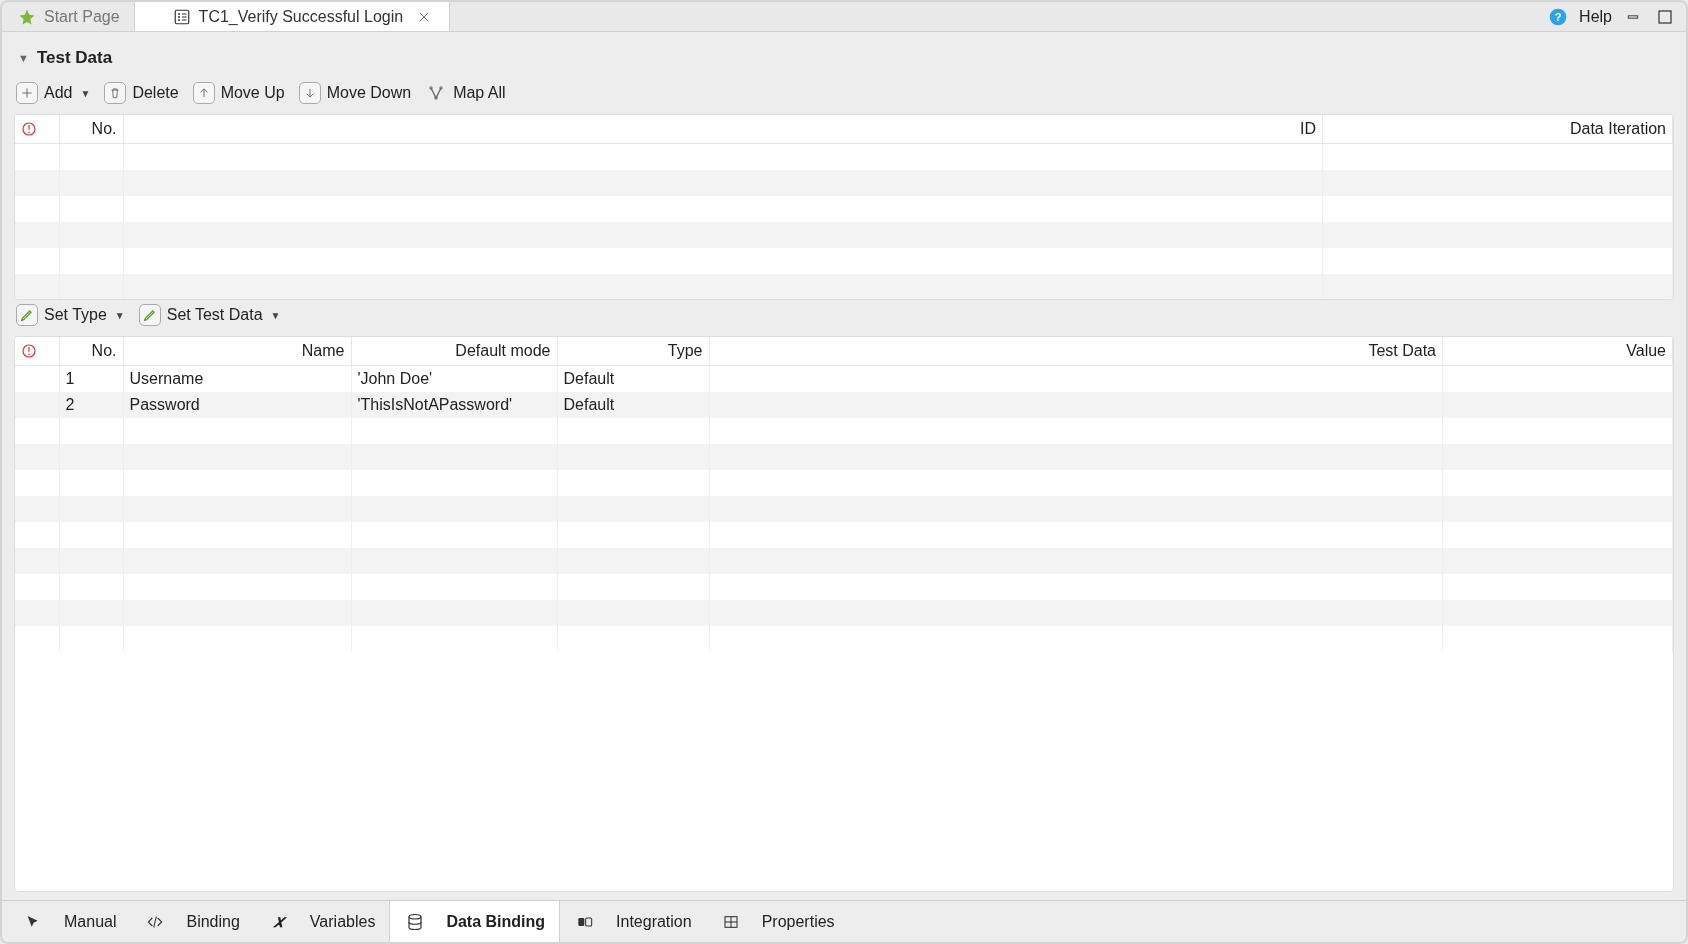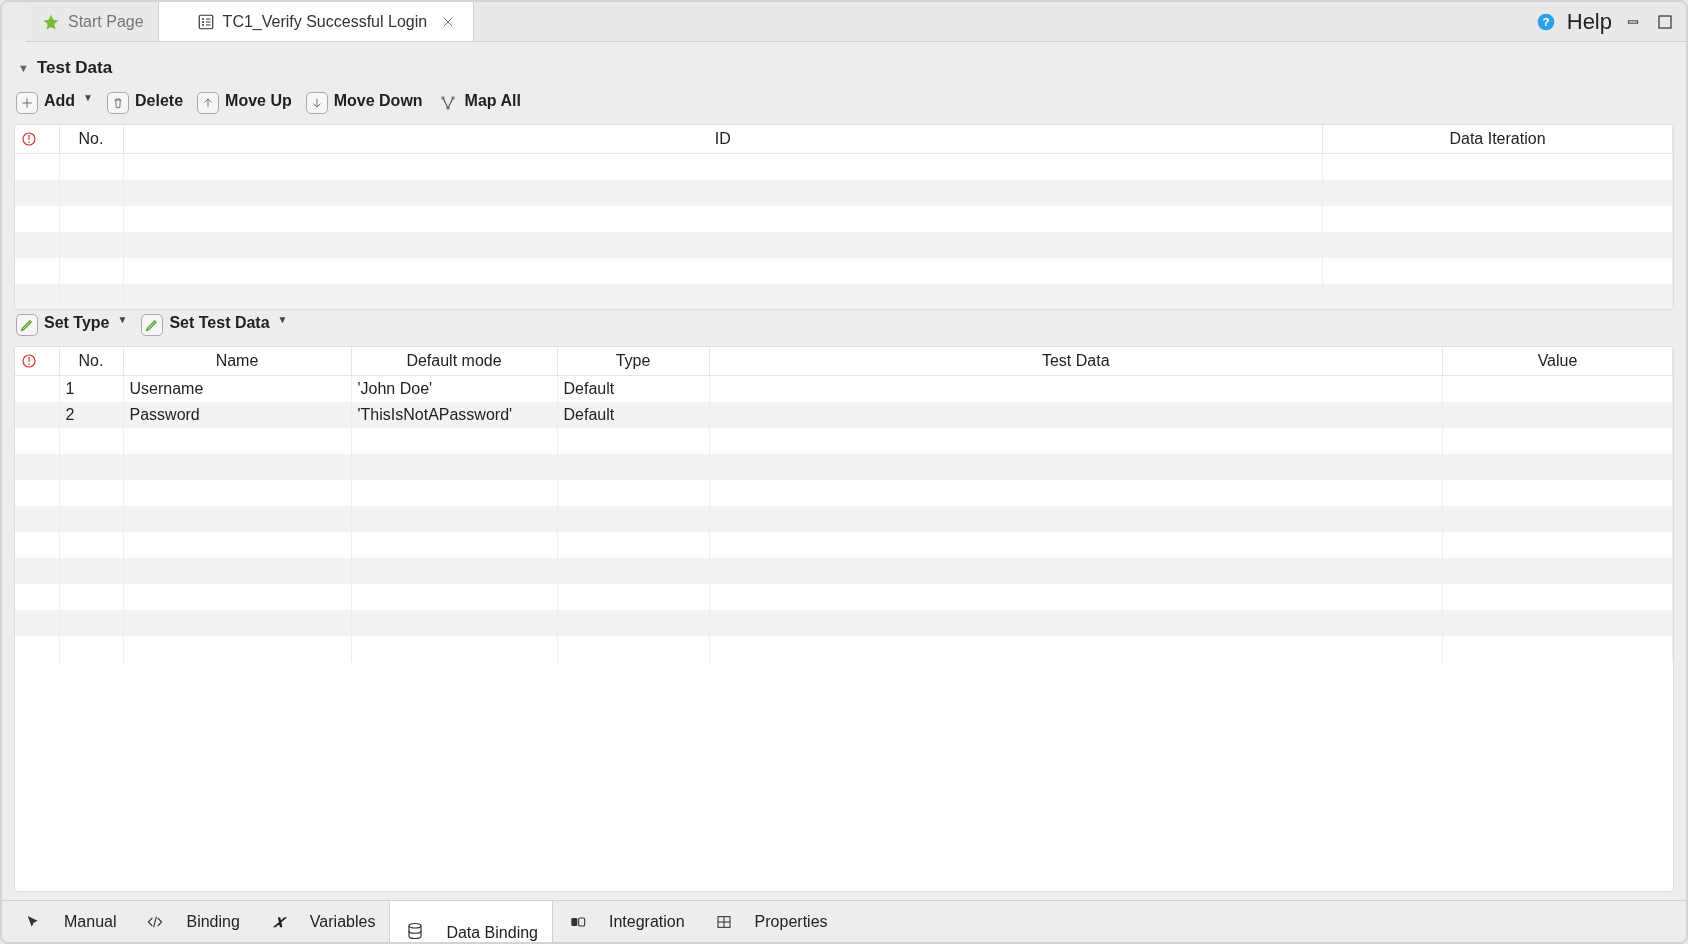--- a/index.html
+++ b/index.html
@@ -15,39 +15,38 @@
   display: flex;
   flex-direction: column;
 }
 
 
 .tab-bar {
   display: flex;
   align-items: stretch;
   background: #e9e9e9;
   border-bottom: 1px solid #d0d0d0;
-  height: 40px;
+  height: 30px;
   gap: 0;
-  margin-left: 24px;
 }
 .tab {
   display: flex;
   align-items: center;
   gap: 6px;
   padding: 0 14px;
   border-right: 1px solid #d0d0d0;
   background: #e9e9e9;
   cursor: default;
 }
 .tab.active { background: #fff; padding-left: 36px; }
 .tab .label { font-size: 16px; color: #333; }
 .tab .label.muted { color: #777; }
 .tab-spacer { flex: 1; }
 .tab-tools { display: flex; align-items: center; gap: 10px; padding: 0 10px; }
-.tab-tools .label { font-size: 22px; }
+.tab-tools .label { font-size: 16px; }
 
 
 .main {
   flex: 1;
   display: flex;
   flex-direction: column;
   background: #ededed;
   padding: 6px 12px 0 12px;
   overflow: hidden;
 }
@@ -62,26 +61,25 @@
 .section-header .caret { font-size: 11px; color: #666; }
 
 .toolbar {
   display: flex;
   align-items: center;
   gap: 14px;
   padding: 4px 2px 10px 2px;
 }
 .tbtn {
   display: flex;
-  align-items: flex-start;
+  align-items: center;
   gap: 6px;
   font-size: 16px;
   color: #222;
   cursor: default;
-  font-weight: bold;
 }
 .dropdown-caret { font-size: 10px; color: #444; margin-left: 2px; }
 
 
 .ico {
   width: 22px; height: 22px;
   display: inline-flex;
   align-items: center; justify-content: center;
 }
 .ico.boxed {
@@ -98,21 +96,21 @@
   border-radius: 4px;
   overflow: hidden;
 }
 .table-wrap.grow { flex: 1; display: flex; flex-direction: column; min-height: 0; }
 table {
   width: 100%;
   border-collapse: collapse;
   table-layout: fixed;
 }
 thead th {
-  text-align: center;
+  text-align: right;
   font-weight: 400;
   font-size: 16px;
   padding: 5px 6px;
   border-right: 1px solid #e6e6e6;
   border-bottom: 1px solid #e6e6e6;
   background: #fff;
 }
 tbody td {
   padding: 4px 6px;
   border-right: 1px solid #eee;
@@ -141,22 +139,21 @@
   gap: 20px;
   padding: 0 14px;
   height: 100%;
   font-size: 16px;
   cursor: default;
 }
 .btab.active {
   background: #fff;
   border-left: 1px solid #d0d0d0;
   border-right: 1px solid #d0d0d0;
-  font-weight: 400;
-  align-items: flex-end;
+  font-weight: 700;
 }
 
 
 .stroke { stroke: #666; stroke-width: 1.6; fill: none; }
 .stroke-dark { stroke: #333; stroke-width: 1.6; fill: none; }
 .green-pen { stroke: #5aa02c; stroke-width: 2; }
 
 </style>
 </head>
 <body>

